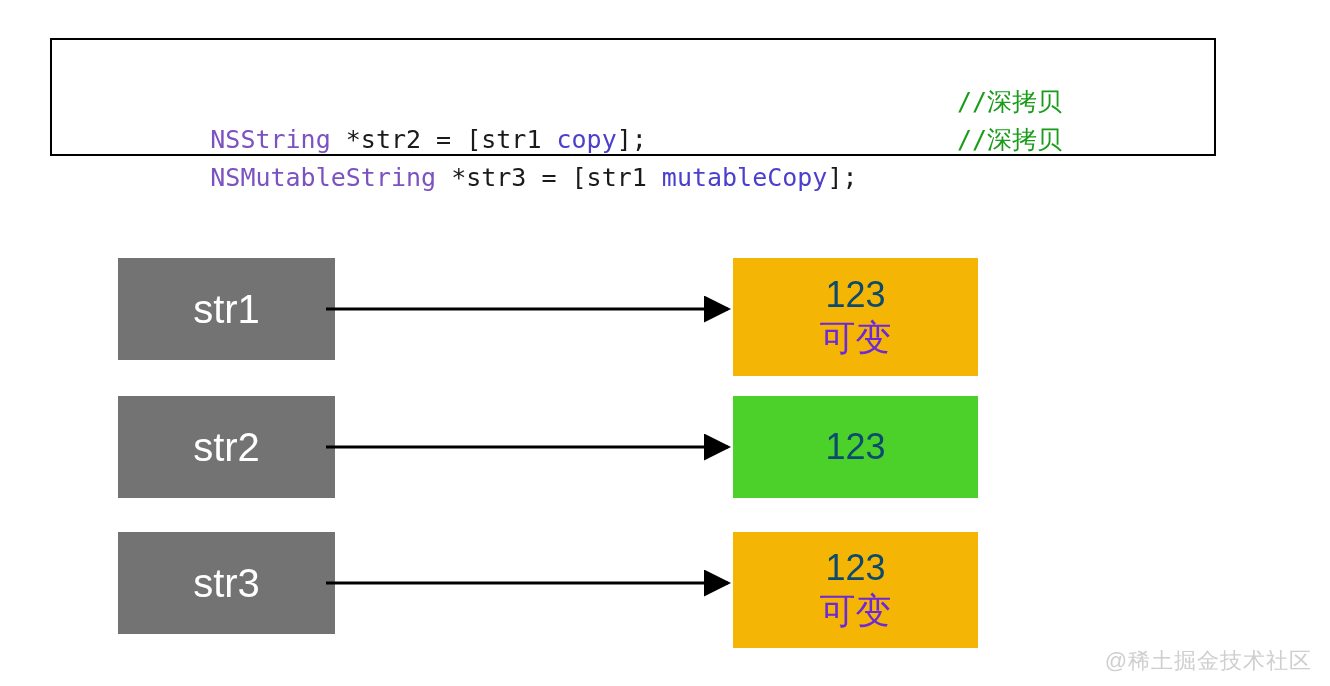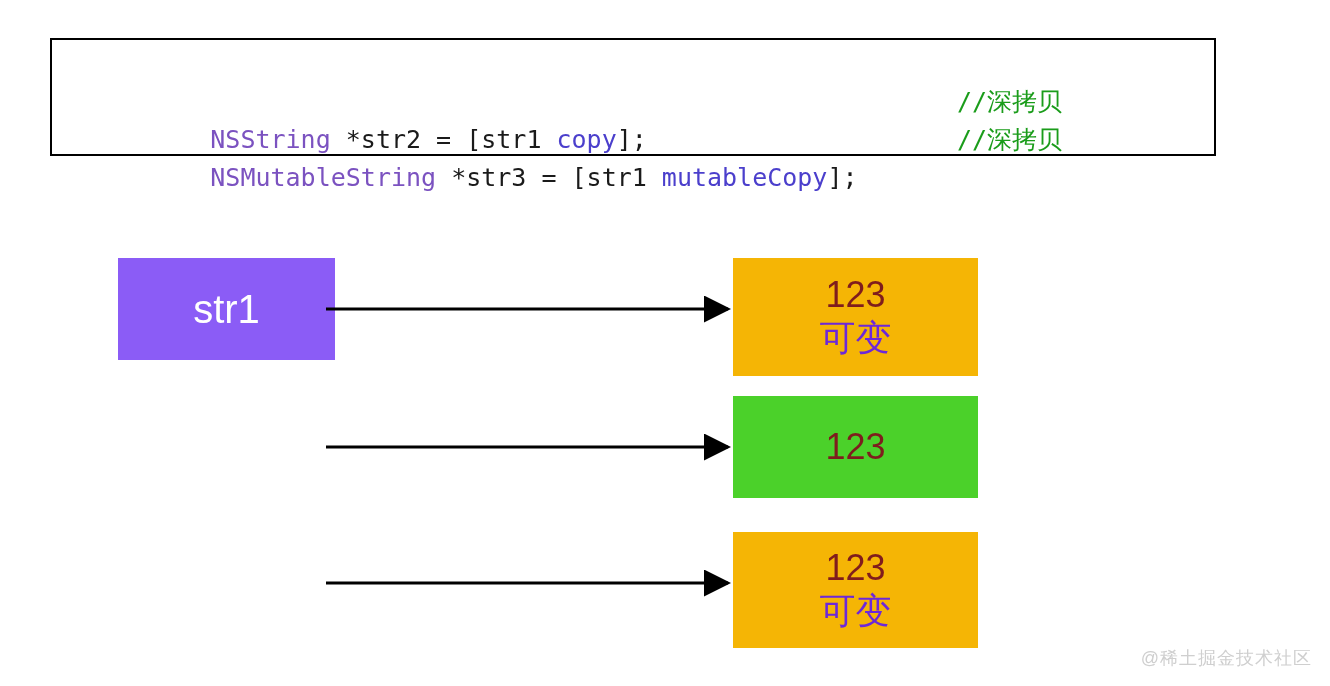--- a/index.html
+++ b/index.html
@@ -75,21 +75,21 @@
   #row-1 { top: 258px; height: 118px; }
   #row-2 { top: 396px; height: 118px; }
   #row-3 { top: 532px; height: 118px; }
 
   .var-box {
     position: absolute;
     left: 118px;
     top: 0;
     width: 217px;
     height: 102px;
-    background: #8b5cf6;
+    background: #737373;
     display: flex;
     align-items: center;
     justify-content: center;
   }
   .var-box .var-label {
     color: #ffffff;
     font-size: 40px;
     font-family: "Liberation Sans", sans-serif;
     letter-spacing: 0px;
   }
@@ -105,21 +105,21 @@
     align-items: center;
     justify-content: center;
   }
   .value-box.mutable    { background: #F5B505; }
   .value-box.immutable  { background: #4BD12A; }
   #row-1 .value-box { height: 118px; top: 0; }
   #row-2 .value-box { height: 102px; top: 0; }
   #row-3 .value-box { height: 116px; top: 0; }
 
   .value-box .value-num {
-    color: #7f1d1d;
+    color: #0c4a6e;
     font-size: 36px;
     line-height: 42px;
     font-family: "Liberation Sans", sans-serif;
   }
   .value-box .value-tag {
     color: #6d28d9;
     font-size: 36px;
     line-height: 44px;
     font-family: "Liberation Sans", sans-serif;
   }
@@ -129,23 +129,23 @@
     left: 320px;
     top: 34px;
     width: 420px;
     height: 34px;
     overflow: visible;
   }
 
   #watermark {
     position: absolute;
     right: 18px;
-    bottom: 16px;
+    bottom: 10px;
     color: #cfcfcf;
-    font-size: 18px;
+    font-size: 22px;
     font-family: "Liberation Sans", sans-serif;
     letter-spacing: 1px;
   }
 </style>
 </head>
 <body>
 
 <div id="code-block">
 
 
@@ -179,34 +179,40 @@
       </defs>
       <line x1="6" y1="17" x2="408" y2="17" stroke="#000000" stroke-width="3" marker-end="url(#ah1)"></line>
     </svg>
     <div class="value-box mutable">
       <span class="value-num">123</span>
       <span class="value-tag">可变</span>
     </div>
   </div>
 
   <div class="row" id="row-2">
+    <div class="var-box">
+      <span class="var-label">str2</span>
+    </div>
     <svg class="arrow-svg" viewBox="0 0 420 34" xmlns="http://www.w3.org/2000/svg">
       <defs>
         <marker id="ah2" markerWidth="9" markerHeight="9" refX="8" refY="4.5" orient="auto">
           <path d="M0,0 L9,4.5 L0,9 z" fill="#000000"></path>
         </marker>
       </defs>
       <line x1="6" y1="17" x2="408" y2="17" stroke="#000000" stroke-width="3" marker-end="url(#ah2)"></line>
     </svg>
     <div class="value-box immutable">
       <span class="value-num">123</span>
     </div>
   </div>
 
   <div class="row" id="row-3">
+    <div class="var-box">
+      <span class="var-label">str3</span>
+    </div>
     <svg class="arrow-svg" viewBox="0 0 420 34" xmlns="http://www.w3.org/2000/svg">
       <defs>
         <marker id="ah3" markerWidth="9" markerHeight="9" refX="8" refY="4.5" orient="auto">
           <path d="M0,0 L9,4.5 L0,9 z" fill="#000000"></path>
         </marker>
       </defs>
       <line x1="6" y1="17" x2="408" y2="17" stroke="#000000" stroke-width="3" marker-end="url(#ah3)"></line>
     </svg>
     <div class="value-box mutable">
       <span class="value-num">123</span>

